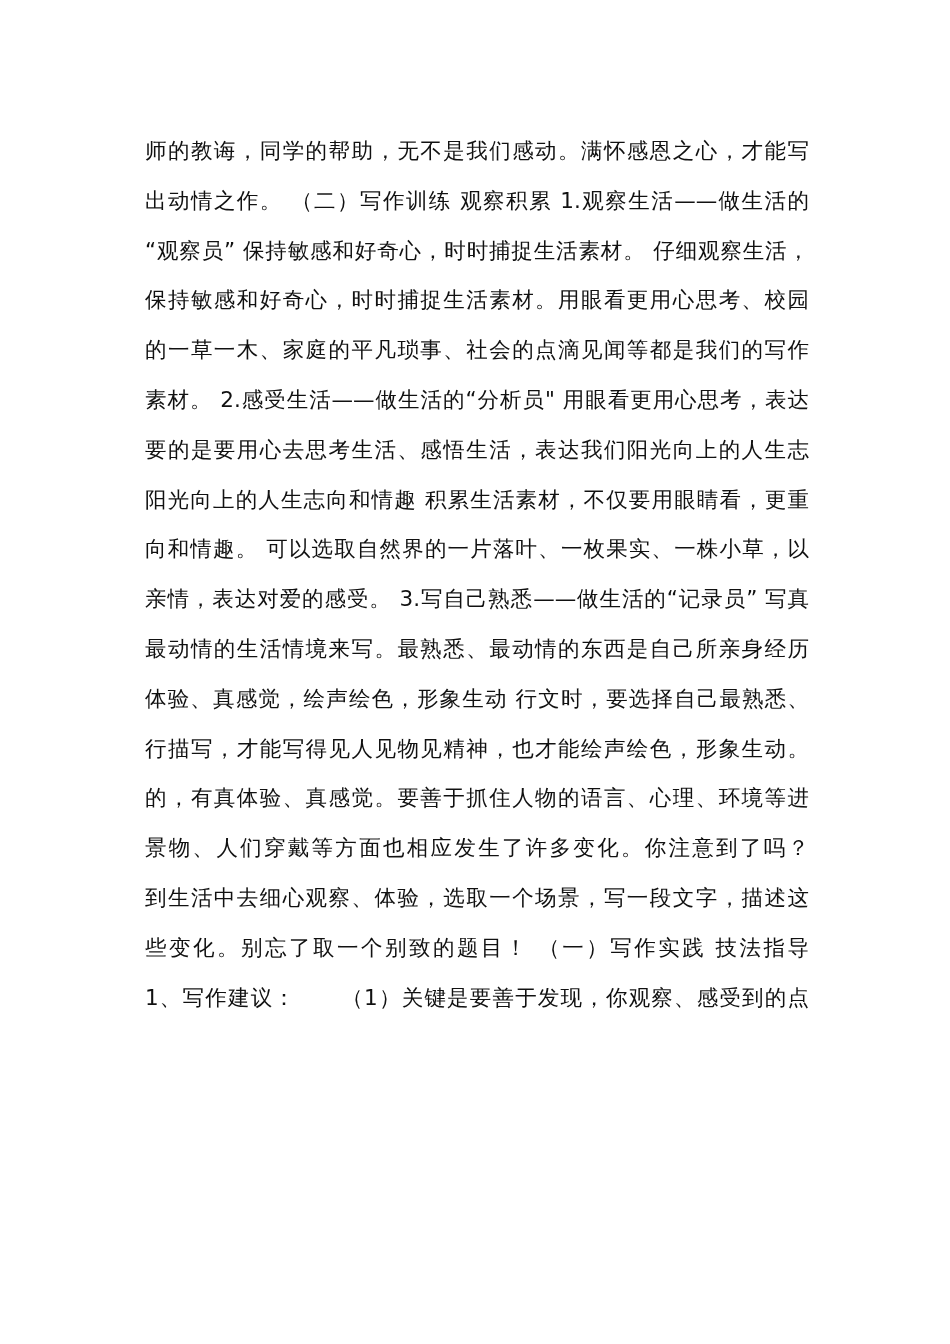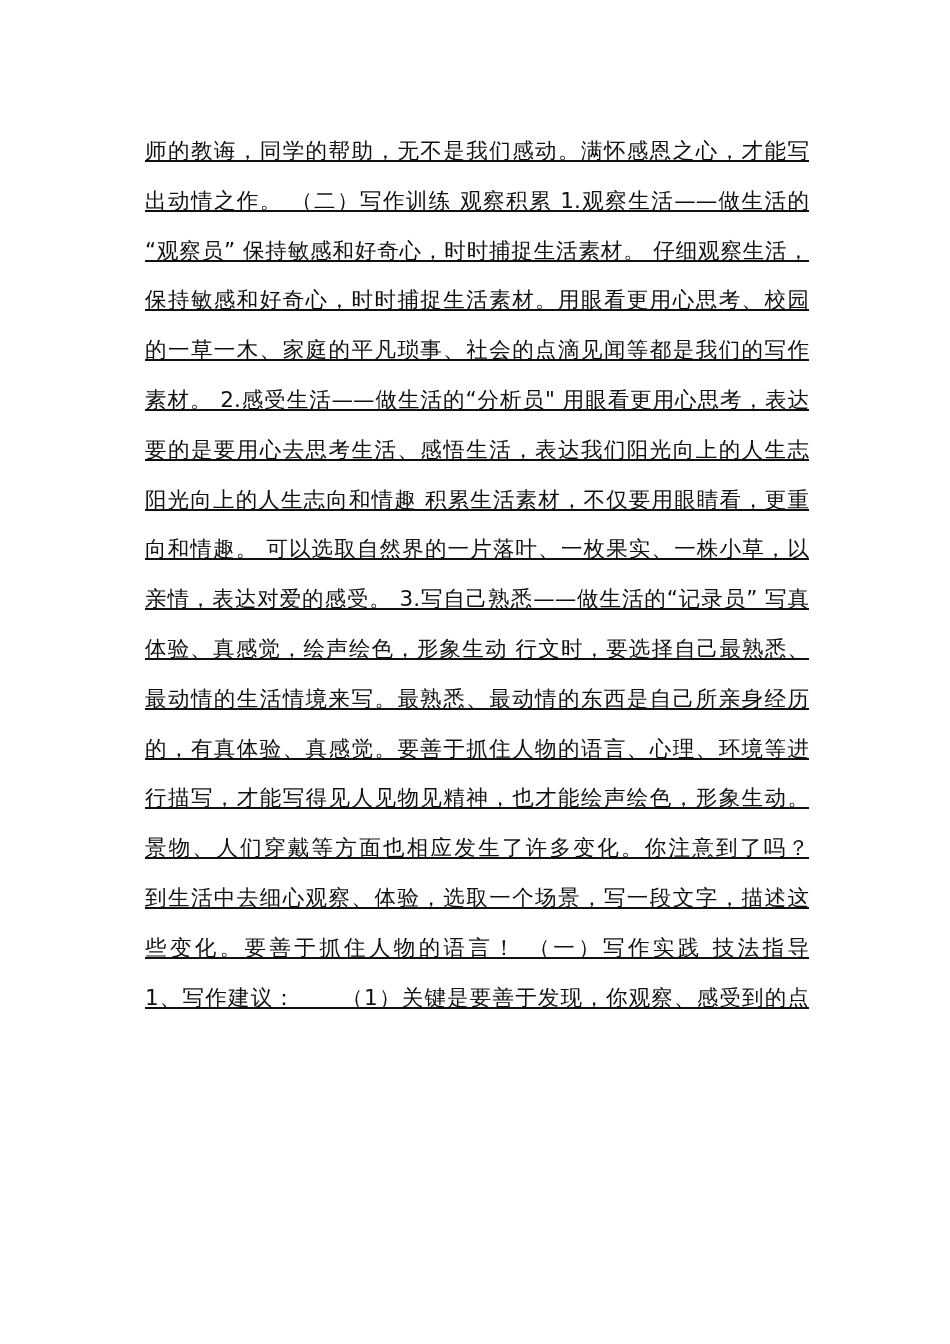--- a/index.html
+++ b/index.html
@@ -21,21 +21,20 @@
       top: 0;
       width: 950px;
       height: 1344px;
       background: #ffffff;
     }
     .text-block {
       position: absolute;
       left: 145px;
       top: 126px;
       width: 664px;
-      text-decoration: underline;
     }
     .line {
       height: 49.8px;
       line-height: 49.8px;
       font-size: 21.5px;
       white-space: pre;
       letter-spacing: 0px;
       text-align-last: justify;
       text-align: justify;
     }
@@ -51,22 +50,22 @@
     <div class="line">师的教诲，同学的帮助，无不是我们感动。满怀感恩之心，才能写</div>
     <div class="line">出动情之作。 （二）写作训练 观察积累 1.观察生活——做生活的</div>
     <div class="line">“观察员” 保持敏感和好奇心，时时捕捉生活素材。 仔细观察生活，</div>
     <div class="line">保持敏感和好奇心，时时捕捉生活素材。用眼看更用心思考、校园</div>
     <div class="line">的一草一木、家庭的平凡琐事、社会的点滴见闻等都是我们的写作</div>
     <div class="line">素材。 2.感受生活——做生活的“分析员" 用眼看更用心思考，表达</div>
     <div class="line">要的是要用心去思考生活、感悟生活，表达我们阳光向上的人生志</div>
     <div class="line">阳光向上的人生志向和情趣 积累生活素材，不仅要用眼睛看，更重</div>
     <div class="line">向和情趣。 可以选取自然界的一片落叶、一枚果实、一株小草，以</div>
     <div class="line">亲情，表达对爱的感受。 3.写自己熟悉——做生活的“记录员” 写真</div>
+    <div class="line">最动情的生活情境来写。最熟悉、最动情的东西是自己所亲身经历</div>
     <div class="line">体验、真感觉，绘声绘色，形象生动 行文时，要选择自己最熟悉、</div>
-    <div class="line">最动情的生活情境来写。最熟悉、最动情的东西是自己所亲身经历</div>
+    <div class="line">行描写，才能写得见人见物见精神，也才能绘声绘色，形象生动。</div>
     <div class="line">的，有真体验、真感觉。要善于抓住人物的语言、心理、环境等进</div>
-    <div class="line">行描写，才能写得见人见物见精神，也才能绘声绘色，形象生动。</div>
     <div class="line">景物、人们穿戴等方面也相应发生了许多变化。你注意到了吗？</div>
     <div class="line">到生活中去细心观察、体验，选取一个场景，写一段文字，描述这</div>
-    <div class="line">些变化。要善于抓住人物的语言！ （一）写作实践 技法指导</div>
+    <div class="line">些变化。别忘了取一个别致的题目！ （一）写作实践 技法指导</div>
     <div class="line last">1、写作建议：　　（1）关键是要善于发现，你观察、感受到的点</div>
   </div>
 </div>
 
 </body></html>

